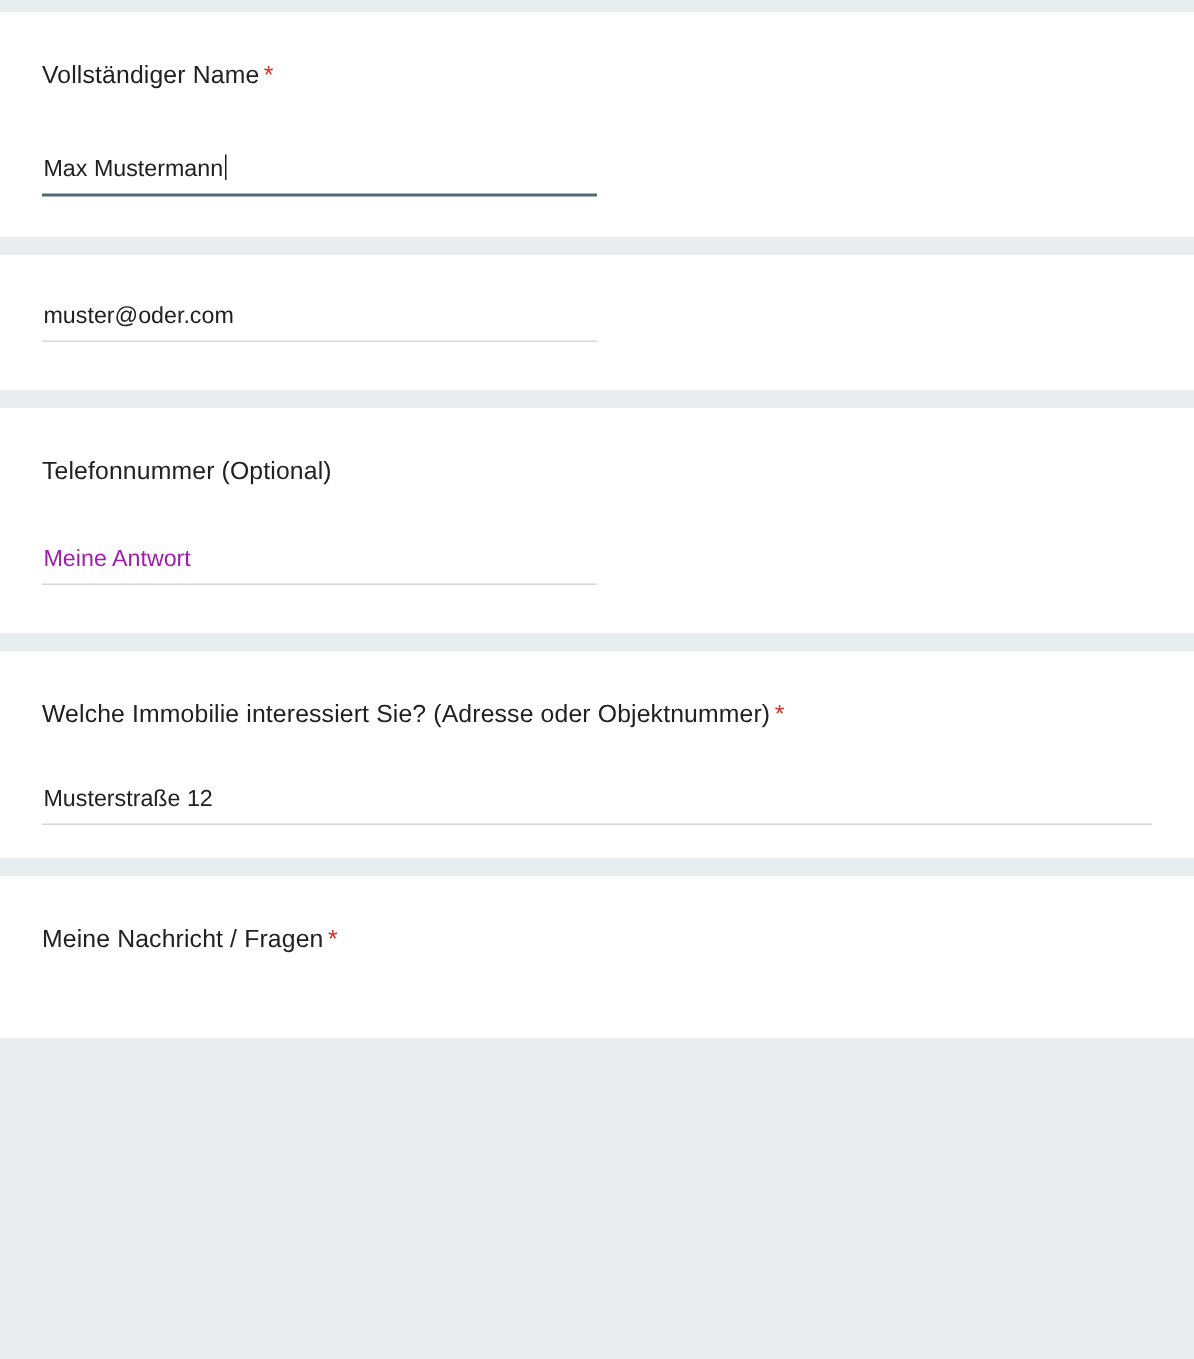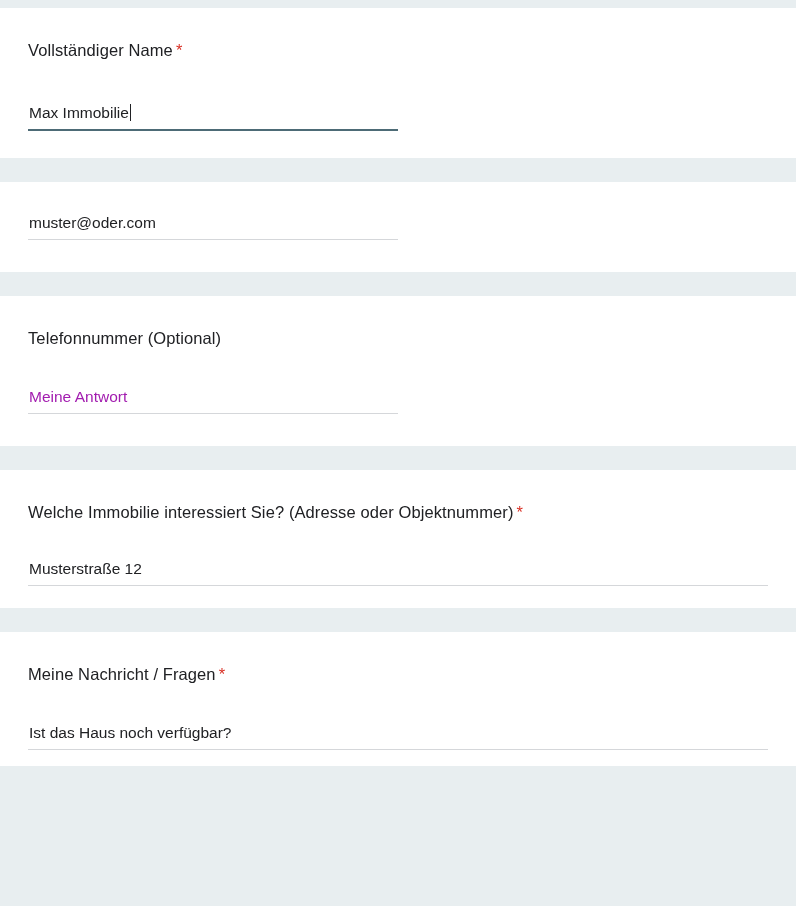--- a/index.html
+++ b/index.html
@@ -10,21 +10,21 @@
   }
   body {
     width: 796px;
     height: 906px;
     overflow: hidden;
   }
   .form-wrap {
     width: 796px;
     display: flex;
     flex-direction: column;
-    gap: 24px;
+    gap: 12px;
     background: #e8eef0;
   }
   .card {
     background: #ffffff;
     padding: 0;
     box-sizing: border-box;
     position: relative;
   }
   .card-inner {
     padding: 24px 28px 28px 28px;
@@ -97,21 +97,21 @@
 <div class="top-spacer"></div>
 
 <div class="form-wrap">
 
   <div class="card c1">
     <div class="card-inner">
       <div class="q-label">
         <span>Vollständiger Name</span><span class="req">*</span>
       </div>
       <div class="answer-line">
-        <div class="answer-text"><span>Max Immobilie</span><span class="caret"></span></div>
+        <div class="answer-text"><span>Max Mustermann</span><span class="caret"></span></div>
         <div class="underline focused"></div>
       </div>
     </div>
   </div>
 
   <div class="card c2">
     <div class="card-inner">
       <div class="answer-line">
         <div class="answer-text">muster@oder.com</div>
         <div class="underline"></div>
@@ -141,20 +141,16 @@
         <div class="underline wide"></div>
       </div>
     </div>
   </div>
 
   <div class="card c5">
     <div class="card-inner">
       <div class="q-label">
         <span>Meine Nachricht / Fragen</span><span class="req">*</span>
       </div>
-      <div class="answer-line">
-        <div class="answer-text">Ist das Haus noch verfügbar?</div>
-        <div class="underline wide"></div>
-      </div>
     </div>
   </div>
 
 </div>
 
 </body></html>

